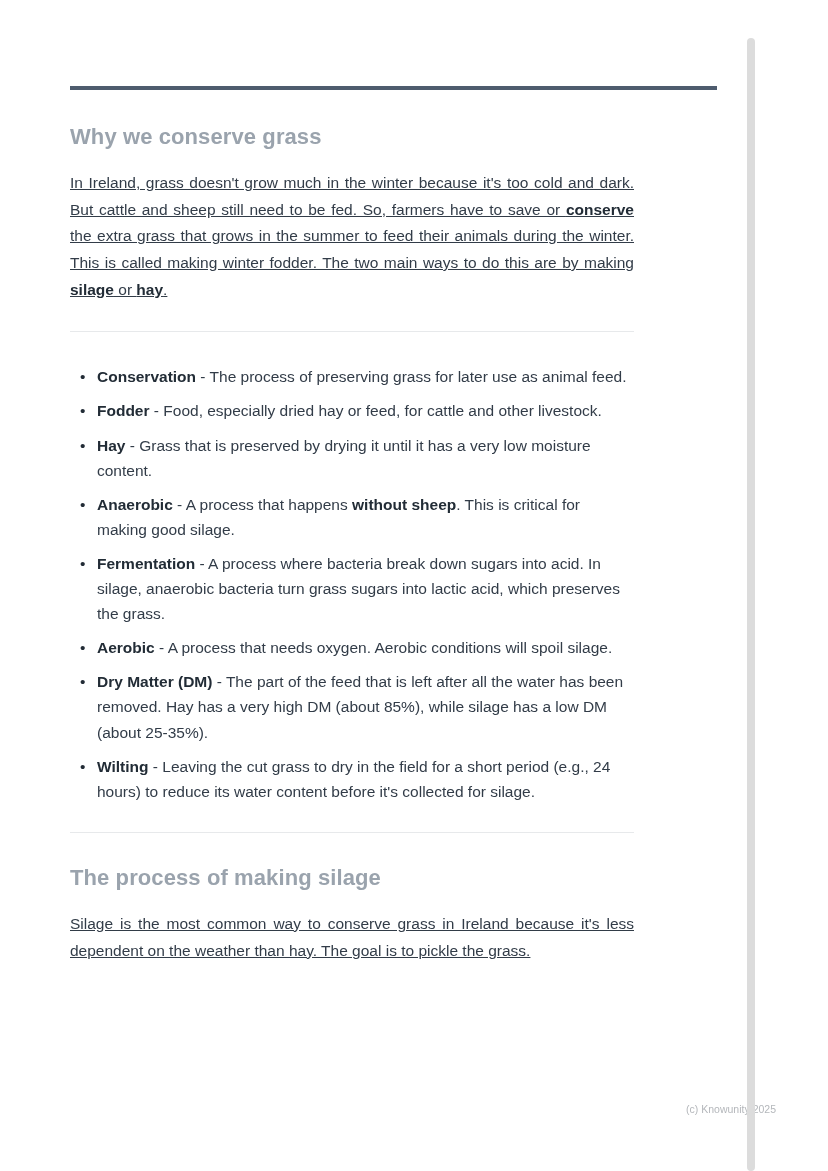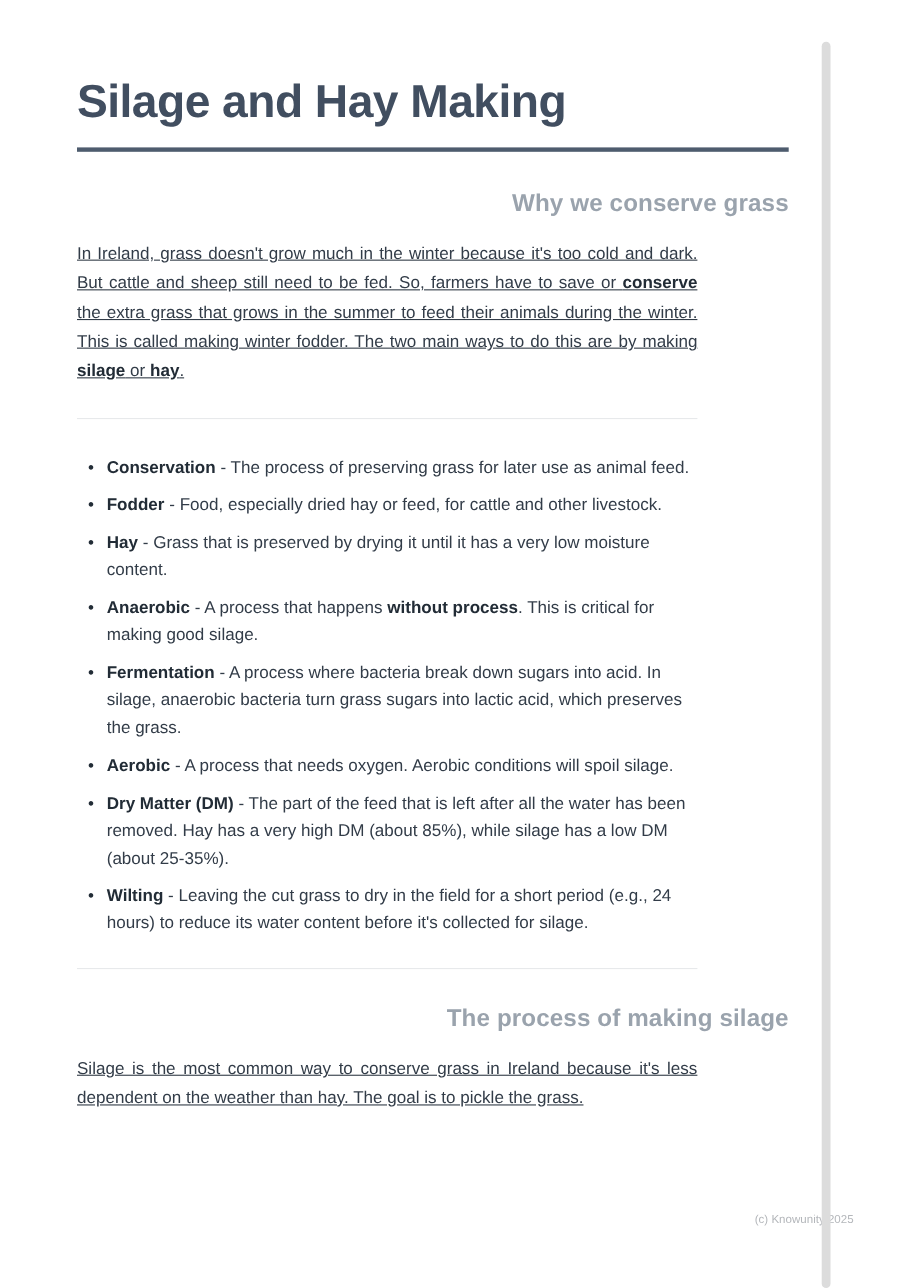--- a/index.html
+++ b/index.html
@@ -31,21 +31,20 @@
     background: #4e5c6e;
     margin-top: 18px;
     margin-bottom: 34px;
   }
   h2.section-heading {
     font-size: 22px;
     font-weight: bold;
     color: #9aa3ad;
     letter-spacing: 0.1px;
     margin-bottom: 20px;
-    text-align: right;
   }
   .content-width { width: 564px; }
   p.body-text {
     font-size: 15.5px;
     line-height: 1.72;
     color: #323c48;
     margin-bottom: 18px;
   }
   p.justify { text-align: justify; text-decoration: underline; }
   p.body-text strong, ul.def-list strong {
@@ -104,36 +103,35 @@
     background: #dcdcdc;
     border-radius: 4px;
   }
   section { margin: 0; }
 </style>
 </head>
 <body>
 
 <div class="doc">
 
-  <h1 class="page-title">Silage and Hay Making</h1>
   <div class="title-rule"></div>
 
   <section>
     <h2 class="section-heading">Why we conserve grass</h2>
     <p class="body-text justify content-width"><span>In Ireland, grass doesn't grow much in the winter because it's too cold and dark. But cattle and sheep still need to be fed. So, farmers have to save or </span><strong>conserve</strong><span> the extra grass that grows in the summer to feed their animals during the winter. This is called making winter fodder. The two main ways to do this are by making </span><strong>silage</strong><span> or </span><strong>hay</strong><span>.</span></p>
   </section>
 
   <hr class="divider">
 
   <section>
     <ul class="def-list" id="definitions-list">
         <li><span class="li-text"><strong>Conservation</strong><span> - The process of preserving grass for later use as animal feed.</span></span></li>
         <li><span class="li-text"><strong>Fodder</strong><span> - Food, especially dried hay or feed, for cattle and other livestock.</span></span></li>
         <li><span class="li-text"><strong>Hay</strong><span> - Grass that is preserved by drying it until it has a very low moisture content.</span></span></li>
-        <li><span class="li-text"><strong>Anaerobic</strong><span> - A process that happens </span><strong>without process</strong><span>. This is critical for making good silage.</span></span></li>
+        <li><span class="li-text"><strong>Anaerobic</strong><span> - A process that happens </span><strong>without sheep</strong><span>. This is critical for making good silage.</span></span></li>
         <li><span class="li-text"><strong>Fermentation</strong><span> - A process where bacteria break down sugars into acid. In silage, anaerobic bacteria turn grass sugars into lactic acid, which preserves the grass.</span></span></li>
         <li><span class="li-text"><strong>Aerobic</strong><span> - A process that needs oxygen. Aerobic conditions will spoil silage.</span></span></li>
         <li><span class="li-text"><strong>Dry Matter (DM)</strong><span> - The part of the feed that is left after all the water has been removed. Hay has a very high DM (about 85%), while silage has a low DM (about 25-35%).</span></span></li>
         <li><span class="li-text"><strong>Wilting</strong><span> - Leaving the cut grass to dry in the field for a short period (e.g., 24 hours) to reduce its water content before it's collected for silage.</span></span></li>
       </ul>
   </section>
 
   <hr class="divider">
 
   <section>

